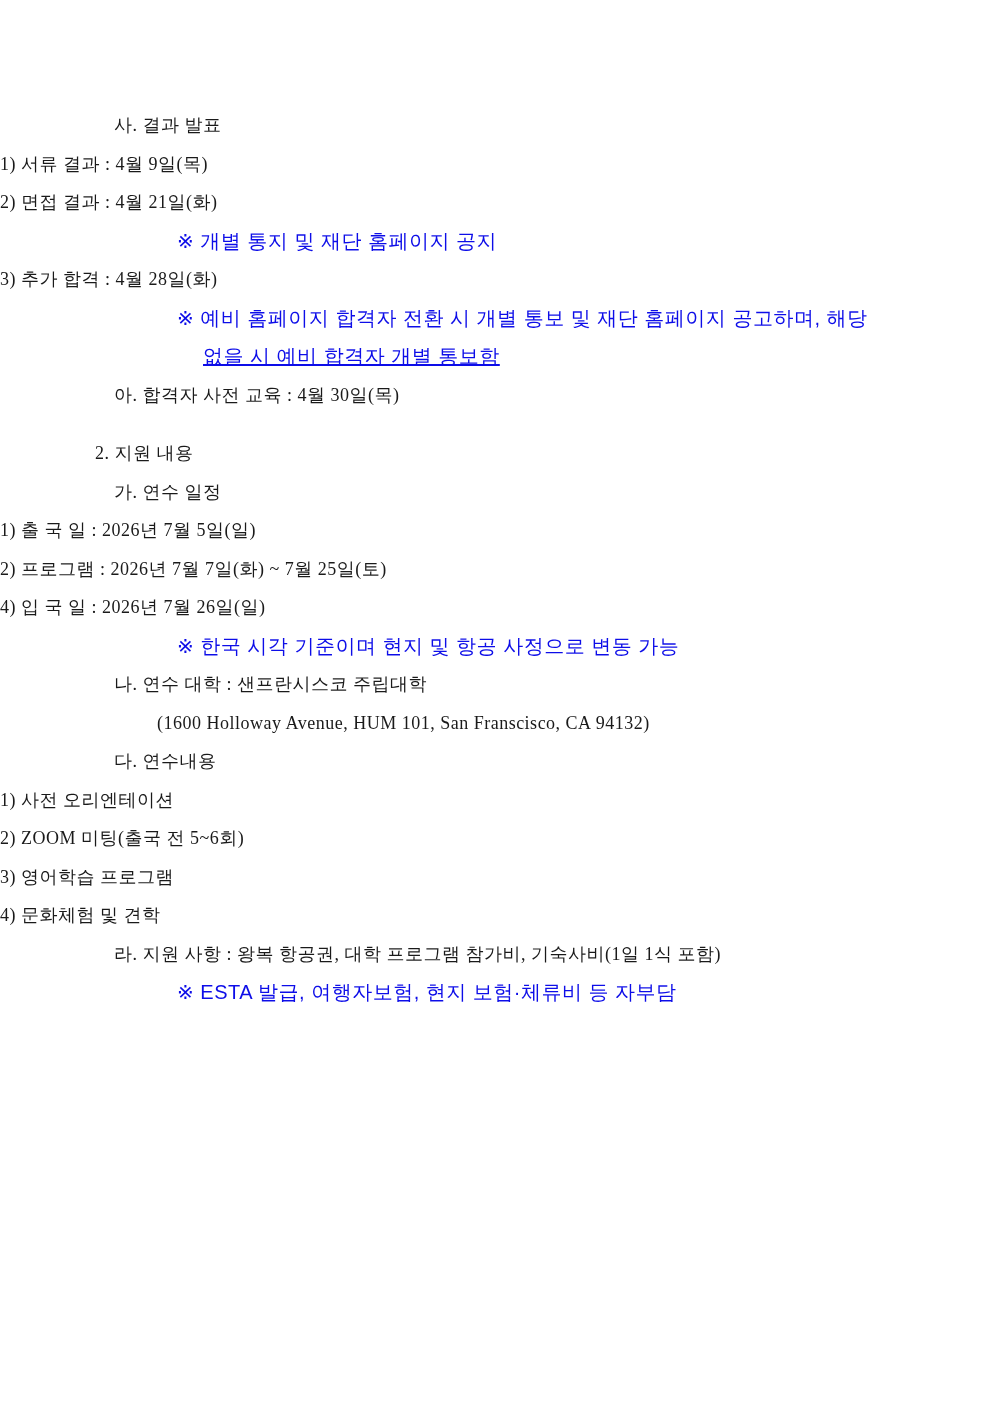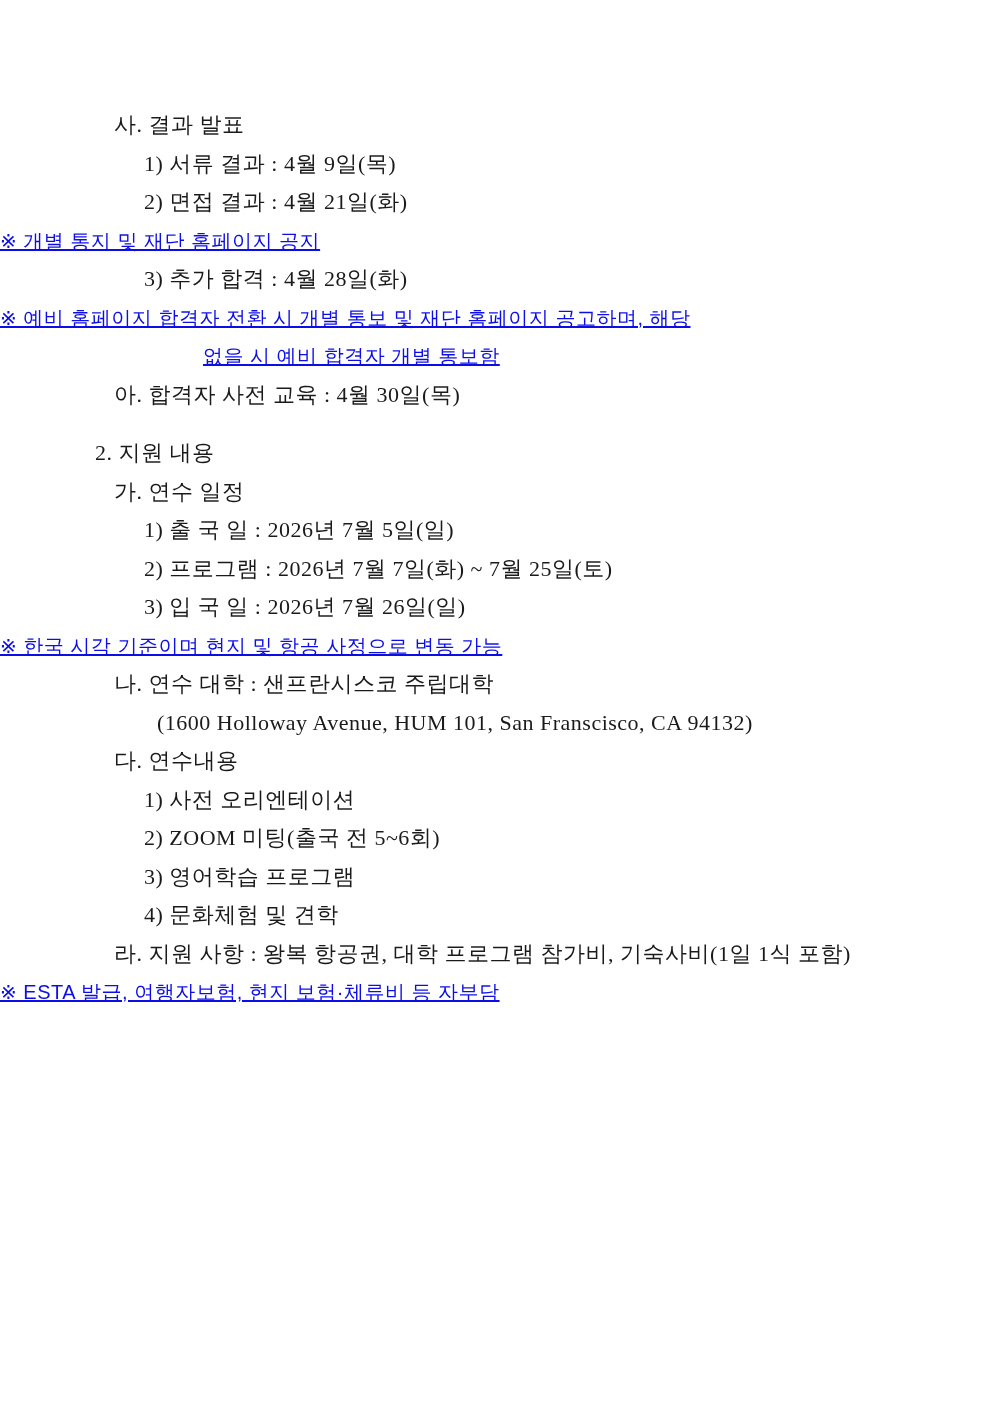--- a/index.html
+++ b/index.html
@@ -15,39 +15,39 @@
     overflow:hidden;
     font-family:"Liberation Serif","DejaVu Serif",serif;
   }
   .page{
     width:992px;height:1403px;
     background:var(--page-bg);
     padding-top:106px;
     position:relative;
   }
   .line{
-    font-size:22px;
+    font-size:18px;
     line-height:38.5px;
     white-space:pre;
     color:var(--text-black);
     letter-spacing:0.5px;
   }
   .line.black{
     font-family:"Liberation Serif","DejaVu Serif",serif;
     color:var(--text-black);
   }
   .line.blue{
     font-family:"Liberation Sans","DejaVu Sans",sans-serif;
     color:var(--text-blue);
     font-size:20px;
   }
   .ind0{padding-left:95px;}
   .ind1{padding-left:114px;}
-  .ind2{padding-left:144px;}
-  .ind3{text-decoration:underline;}
+  .ind2{}
+  .ind3{padding-left:177px;}
   .ind4{padding-left:203px;text-decoration:underline;}
   .ind5{padding-left:157px;}
   .spacer{margin-top:20px;}
 </style>
 </head>
 <body>
 
 <div class="page">
   <div>
       <div class="line ind1 black">사. 결과 발표</div>
@@ -55,21 +55,21 @@
       <div class="line ind2 black">2) 면접 결과 : 4월 21일(화)</div>
       <div class="line ind3 blue">※ 개별 통지 및 재단 홈페이지 공지</div>
       <div class="line ind2 black">3) 추가 합격 : 4월 28일(화)</div>
       <div class="line ind3 blue">※ 예비 홈페이지 합격자 전환 시 개별 통보 및 재단 홈페이지 공고하며, 해당</div>
       <div class="line ind4 blue">없을 시 예비 합격자 개별 통보함</div>
       <div class="line ind1 black">아. 합격자 사전 교육 : 4월 30일(목)</div>
       <div class="line ind0 black spacer">2. 지원 내용</div>
       <div class="line ind1 black">가. 연수 일정</div>
       <div class="line ind2 black">1) 출 국 일 : 2026년 7월 5일(일)</div>
       <div class="line ind2 black">2) 프로그램 : 2026년 7월 7일(화) ~ 7월 25일(토)</div>
-      <div class="line ind2 black">3) 입 국 일 : 2026년 7월 26일(일)</div>
+      <div class="line ind2 black">4) 입 국 일 : 2026년 7월 26일(일)</div>
       <div class="line ind3 blue">※ 한국 시각 기준이며 현지 및 항공 사정으로 변동 가능</div>
       <div class="line ind1 black">나. 연수 대학 : 샌프란시스코 주립대학</div>
       <div class="line ind5 black">(1600 Holloway Avenue, HUM 101, San Franscisco, CA 94132)</div>
       <div class="line ind1 black">다. 연수내용</div>
       <div class="line ind2 black">1) 사전 오리엔테이션</div>
       <div class="line ind2 black">2) ZOOM 미팅(출국 전 5~6회)</div>
       <div class="line ind2 black">3) 영어학습 프로그램</div>
       <div class="line ind2 black">4) 문화체험 및 견학</div>
       <div class="line ind1 black">라. 지원 사항 : 왕복 항공권, 대학 프로그램 참가비, 기숙사비(1일 1식 포함)</div>
       <div class="line ind3 blue">※ ESTA 발급, 여행자보험, 현지 보험·체류비 등 자부담</div>

